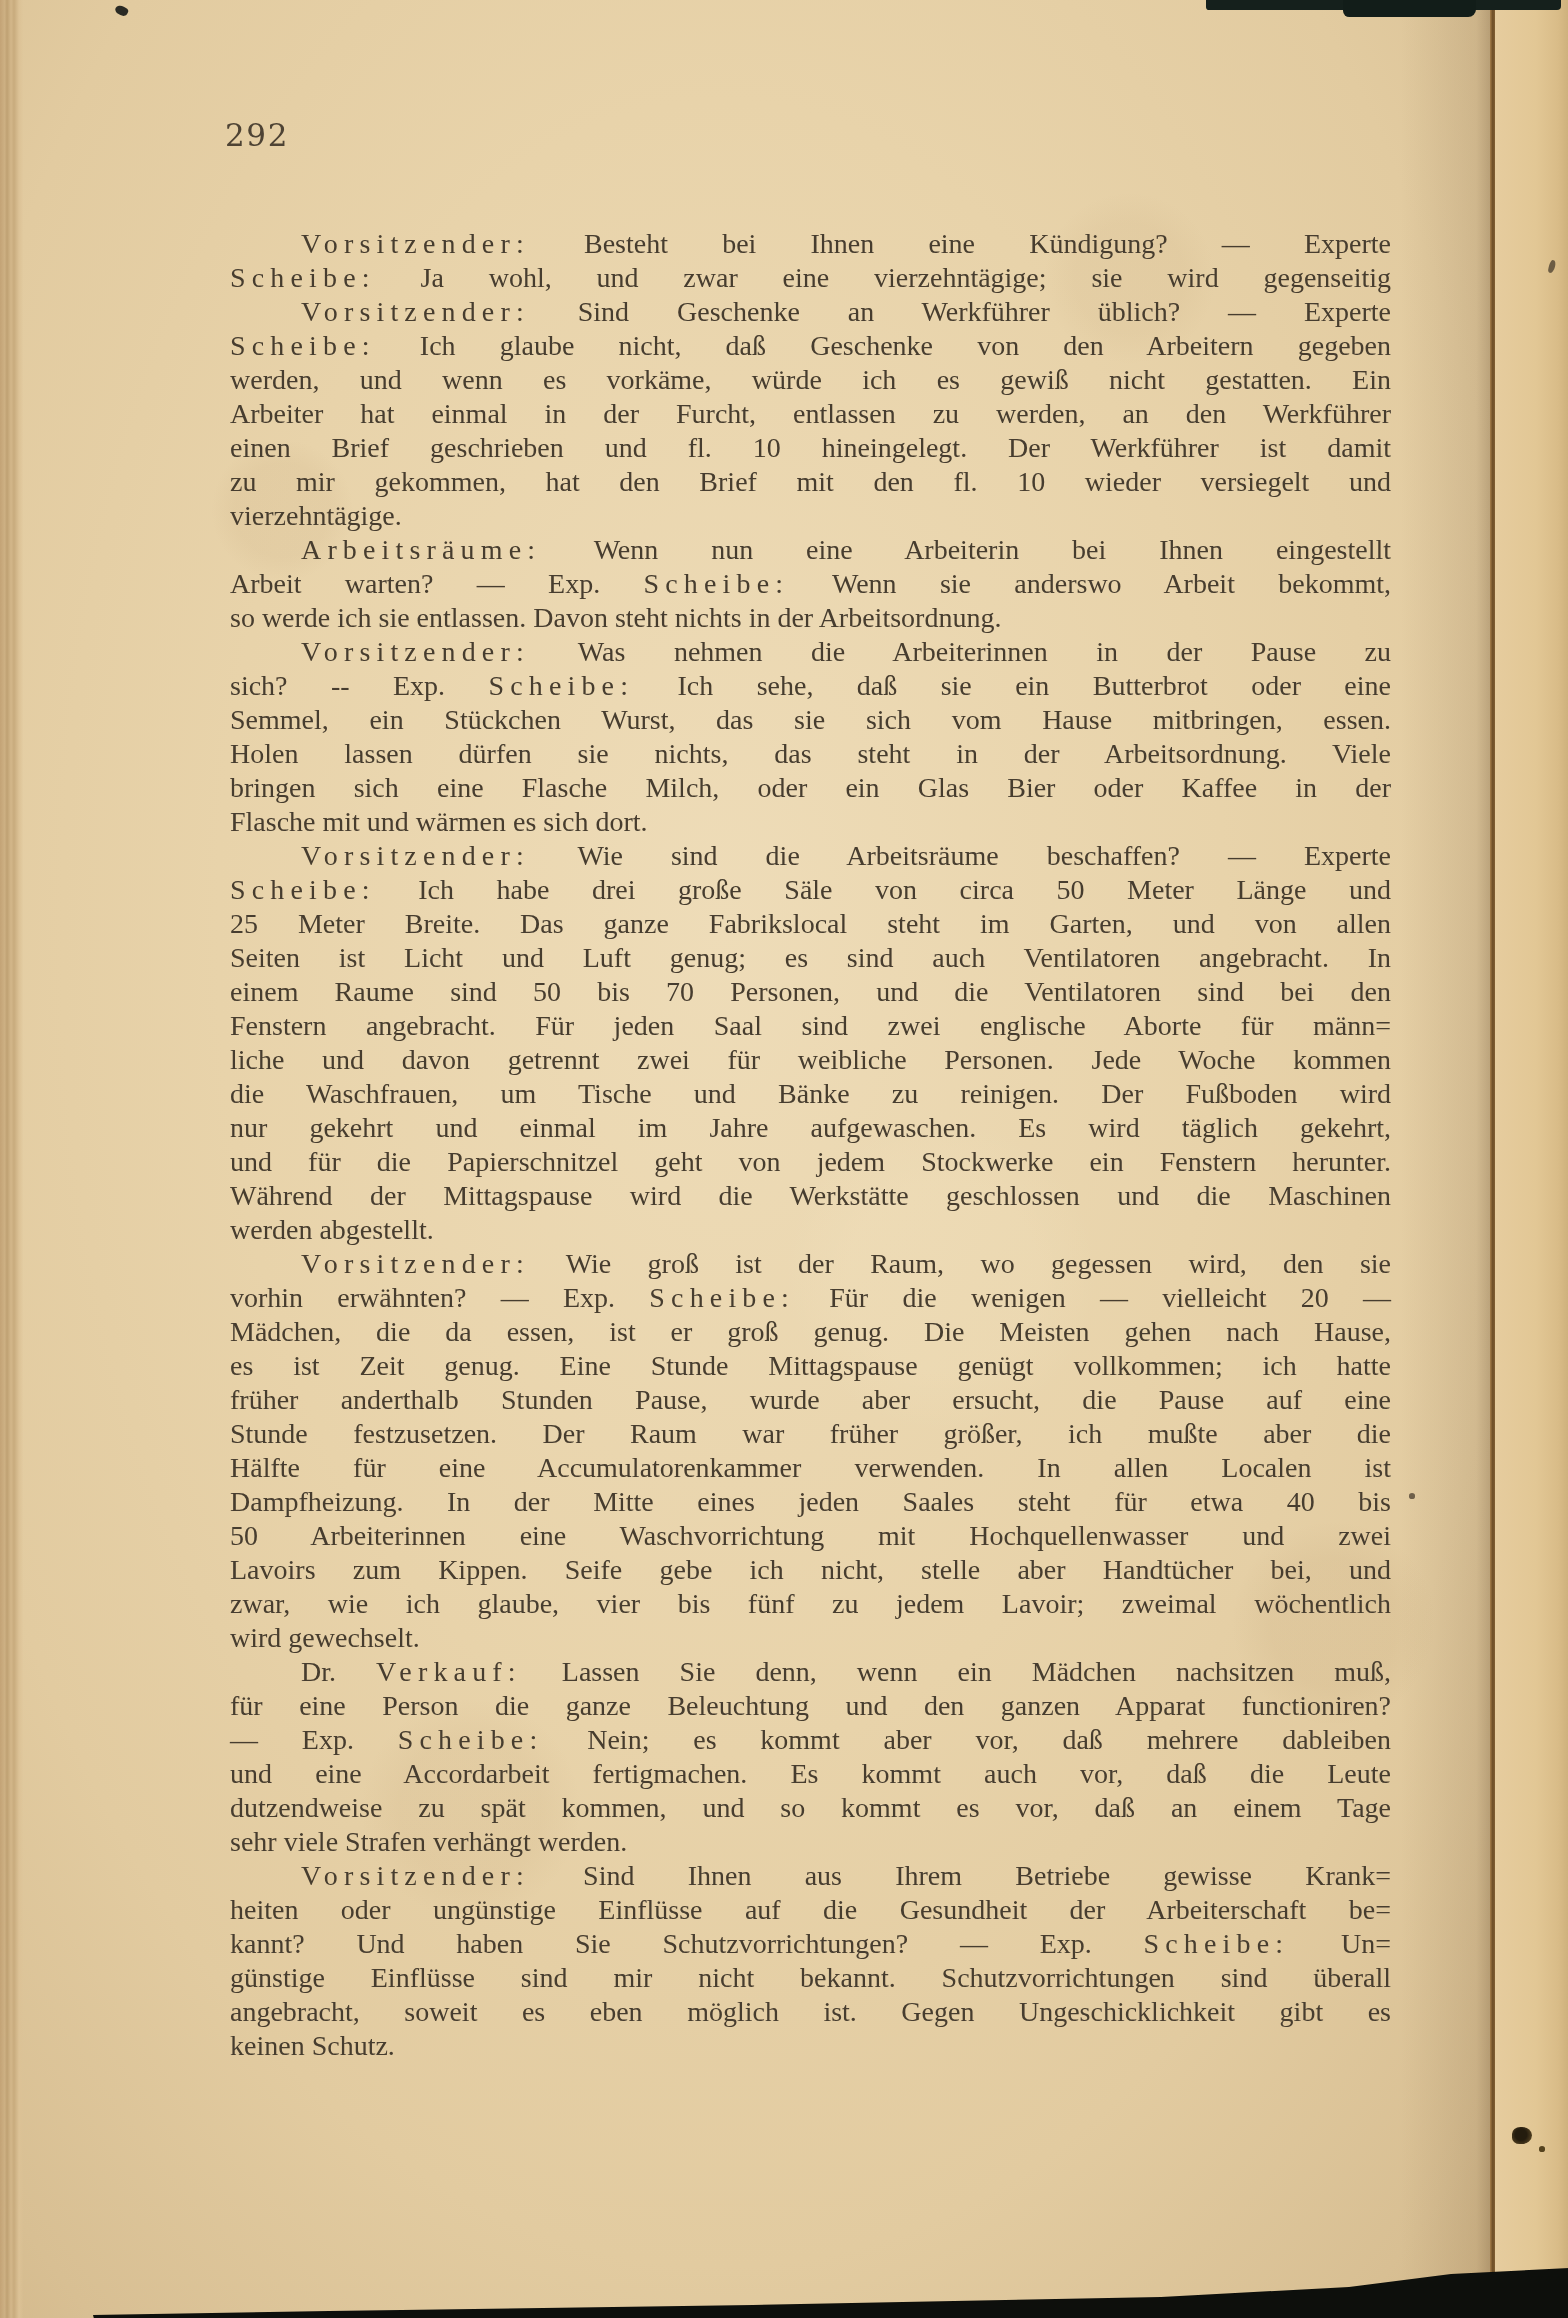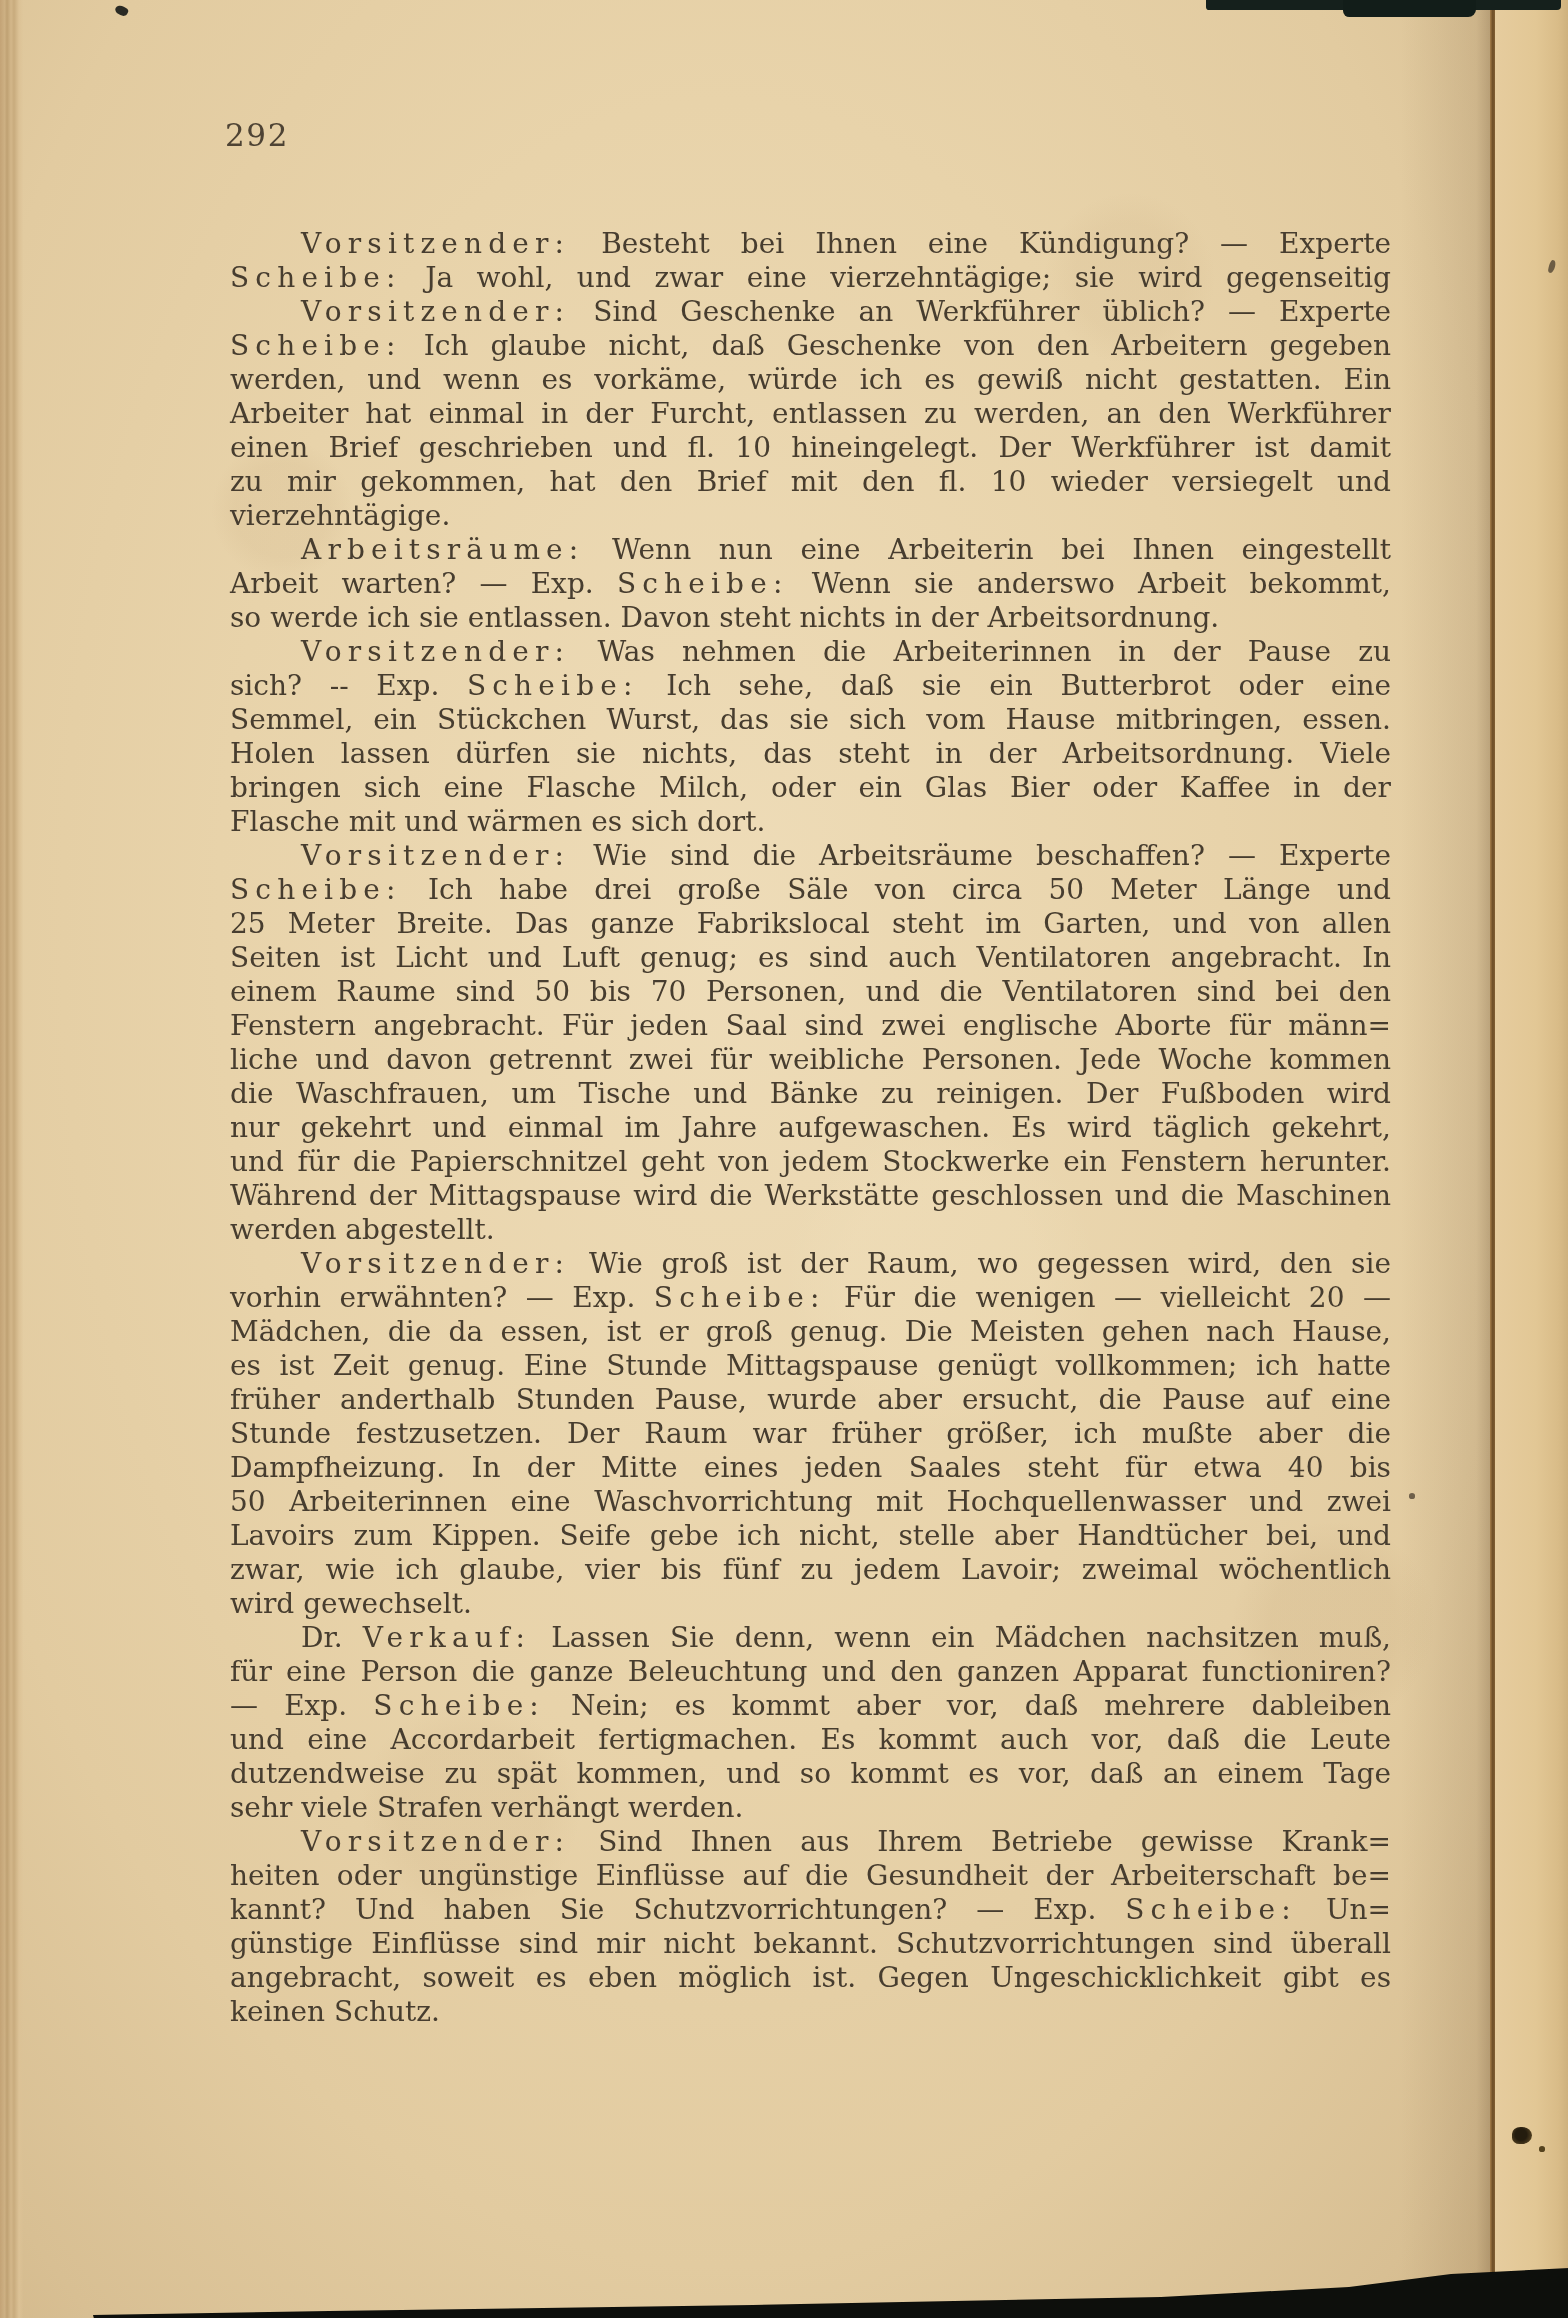--- a/index.html
+++ b/index.html
@@ -96,20 +96,21 @@
   .text-block{
     position:absolute;left:230px;top:227px;width:1161px;
     font-size:28px;line-height:34px;color:#473d2f;
     text-rendering:optimizeLegibility;
   }
   .line{
     height:34px;
     text-align:justify;
     text-align-last:justify;
     white-space:normal;
+    font-family:Liberation Serif, serif;
   }
   .line.end{text-align-last:left;}
   .line.ind{padding-left:71px;}
   .gesperrt{letter-spacing:0.22em;}
 </style>
 </head>
 <body>
 
 <div class="scan">
 
@@ -148,20 +149,21 @@
         <div class="line"><span>nur gekehrt und einmal im Jahre aufgewaschen. Es wird täglich gekehrt,</span></div>
         <div class="line"><span>und für die Papierschnitzel geht von jedem Stockwerke ein Fenstern herunter.</span></div>
         <div class="line"><span>Während der Mittagspause wird die Werkstätte geschlossen und die Maschinen</span></div>
         <div class="line end"><span>werden abgestellt.</span></div>
         <div class="line ind"><span class="gesperrt">Vorsitzender:</span><span> Wie groß ist der Raum, wo gegessen wird, den sie</span></div>
         <div class="line"><span>vorhin erwähnten? — Exp. </span><span class="gesperrt">Scheibe:</span><span> Für die wenigen — vielleicht 20 —</span></div>
         <div class="line"><span>Mädchen, die da essen, ist er groß genug. Die Meisten gehen nach Hause,</span></div>
         <div class="line"><span>es ist Zeit genug. Eine Stunde Mittagspause genügt vollkommen; ich hatte</span></div>
         <div class="line"><span>früher anderthalb Stunden Pause, wurde aber ersucht, die Pause auf eine</span></div>
         <div class="line"><span>Stunde festzusetzen. Der Raum war früher größer, ich mußte aber die</span></div>
+        <div class="line"><span>Hälfte für eine Accumulatorenkammer verwenden. In allen Localen ist</span></div>
         <div class="line"><span>Dampfheizung. In der Mitte eines jeden Saales steht für etwa 40 bis</span></div>
         <div class="line"><span>50 Arbeiterinnen eine Waschvorrichtung mit Hochquellenwasser und zwei</span></div>
         <div class="line"><span>Lavoirs zum Kippen. Seife gebe ich nicht, stelle aber Handtücher bei, und</span></div>
         <div class="line"><span>zwar, wie ich glaube, vier bis fünf zu jedem Lavoir; zweimal wöchentlich</span></div>
         <div class="line end"><span>wird gewechselt.</span></div>
         <div class="line ind"><span>Dr. </span><span class="gesperrt">Verkauf:</span><span> Lassen Sie denn, wenn ein Mädchen nachsitzen muß,</span></div>
         <div class="line"><span>für eine Person die ganze Beleuchtung und den ganzen Apparat functioniren?</span></div>
         <div class="line"><span>— Exp. </span><span class="gesperrt">Scheibe:</span><span> Nein; es kommt aber vor, daß mehrere dableiben</span></div>
         <div class="line"><span>und eine Accordarbeit fertigmachen. Es kommt auch vor, daß die Leute</span></div>
         <div class="line"><span>dutzendweise zu spät kommen, und so kommt es vor, daß an einem Tage</span></div>

